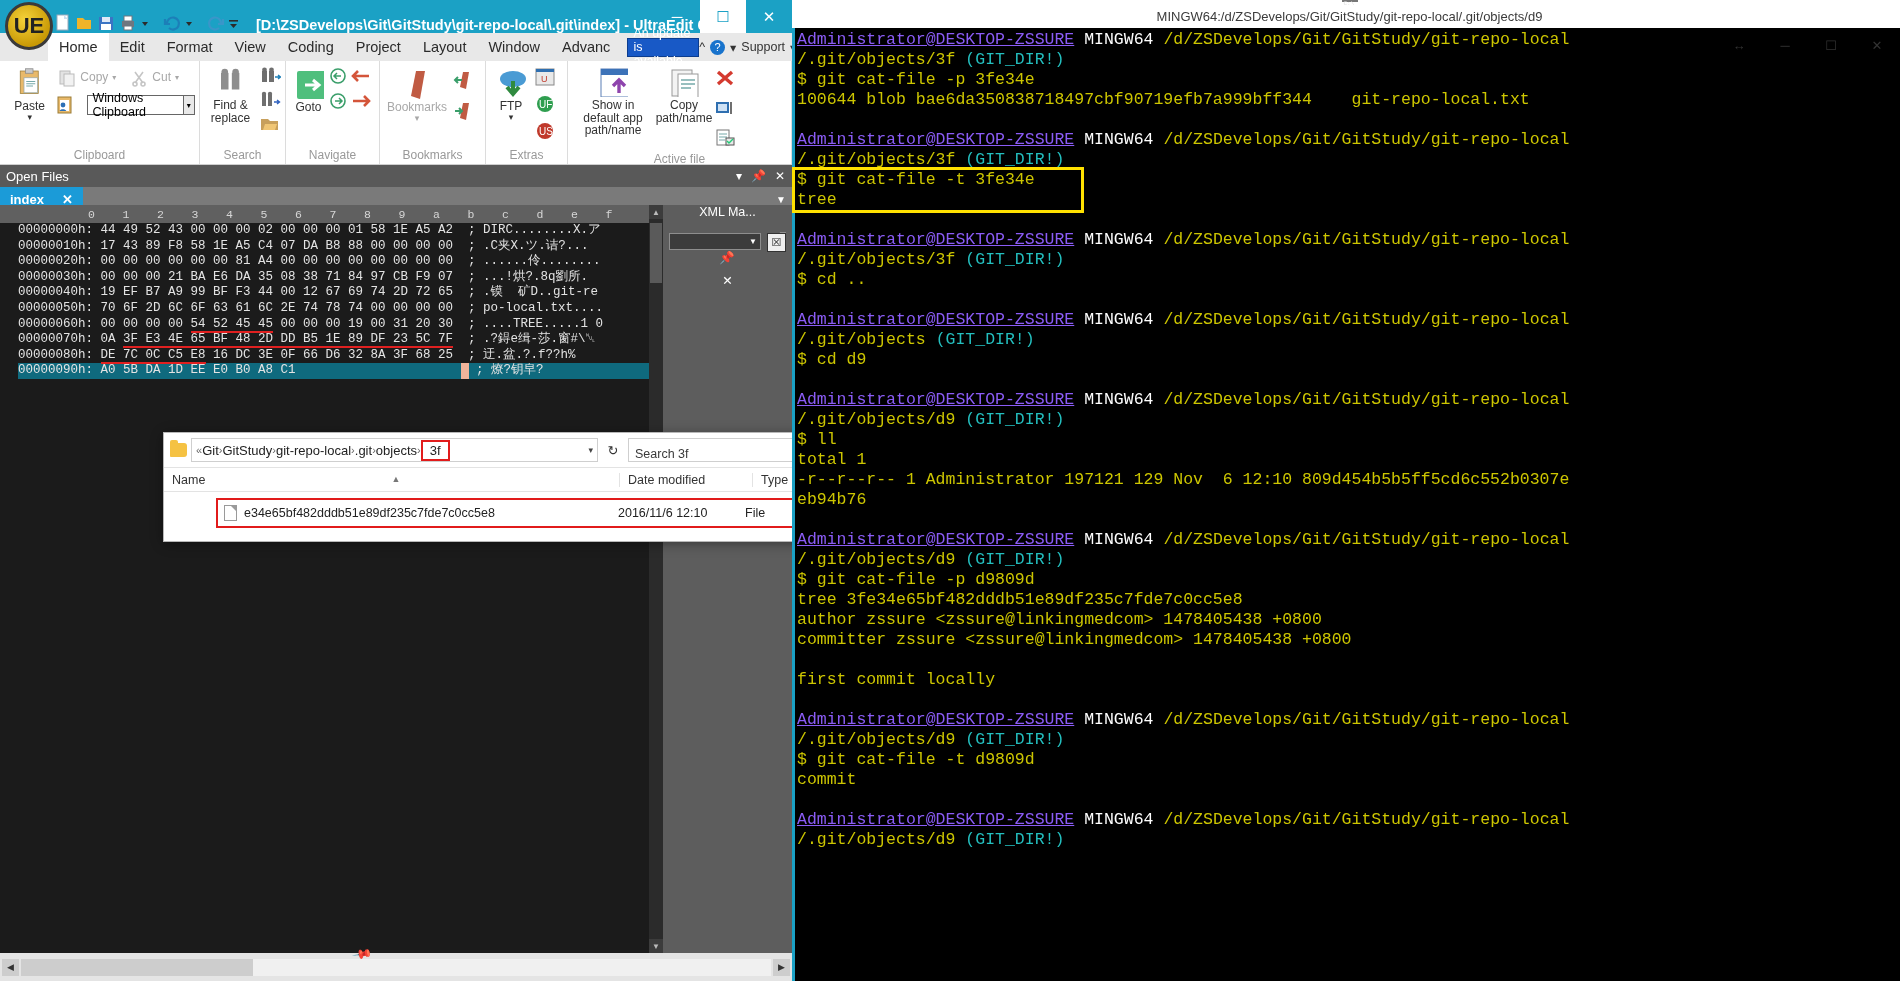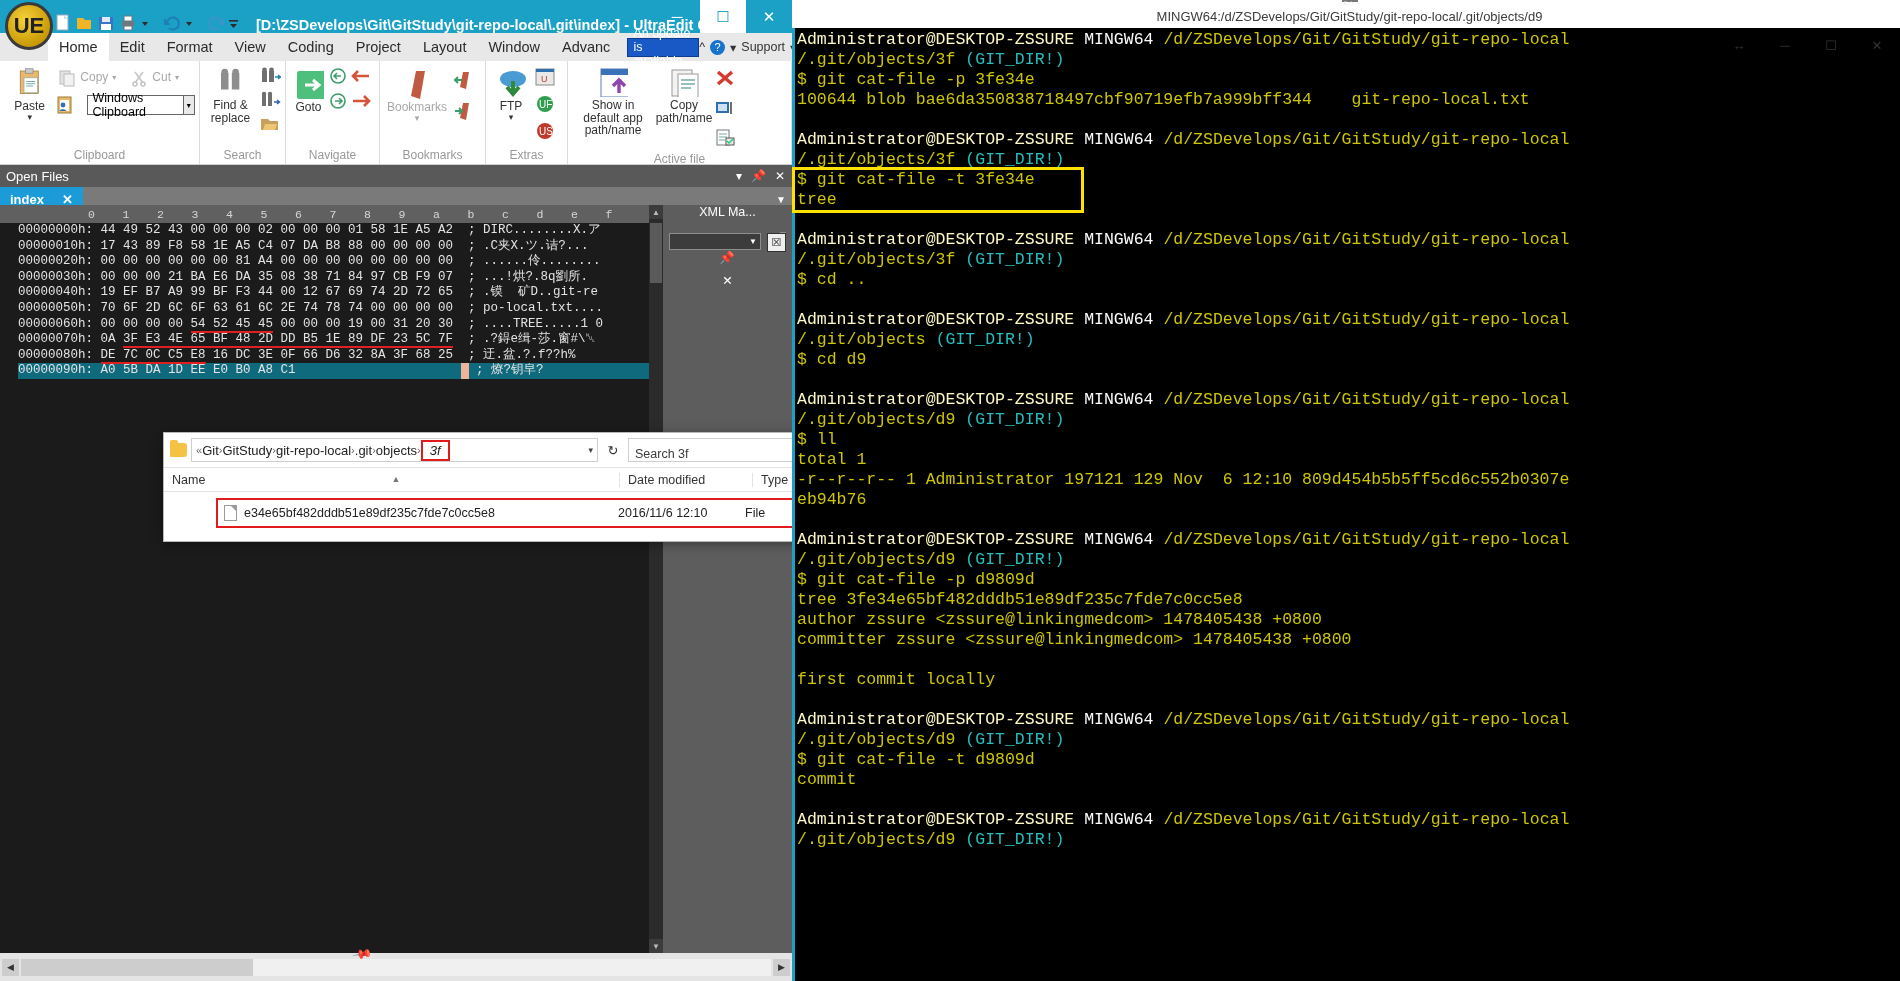--- a/index.html
+++ b/index.html
@@ -73,21 +73,21 @@
   .hbar .thumb { position:absolute; left:0; top:0; height:17px; width:232px; background:#cdcdcd; }
 
   
   .explorer { position:absolute; left:164px; top:433px; width:675px; height:108px; background:#fff;
      box-shadow:0 0 0 1px #b8b8b8, 0 2px 12px rgba(0,0,0,.45); }
   .ex-addr { height:34px; display:flex; align-items:center; gap:4px; padding:0 6px; }
   .folder-ic { width:17px;height:14px;background:#f5c243; border-radius:1px 3px 3px 1px; position:relative;}
   .folder-ic::before{content:"";position:absolute;left:0;top:-3px;width:8px;height:4px;background:#f5c243;border-radius:2px 2px 0 0;}
   .crumb { font-size:13px; color:#222; }
   .crumb-sep { font-size:11px; color:#666; }
-  .crumb.hl { border:2px solid #e11b1b; padding:1px 7px;font-style:italic; }
+  .crumb.hl { border:2px solid #e11b1b; padding:1px 7px; }
   .addr-box { flex:1; display:flex; align-items:center; border:1px solid #cfcfcf; height:24px; padding:0 4px; }
   .addr-caret { margin-left:auto; font-size:9px; color:#444; }
   .refresh { width:22px;height:22px;display:flex;align-items:center;justify-content:center;font-size:13px;color:#333;}
   .search-box { width:205px; height:24px; border:1px solid #cfcfcf; display:flex; align-items:flex-end; padding:0 6px; gap:6px; }
   .search-box span.t { font-size:12.5px; color:#3a3a3a; }
   .srch-ic { margin-left:auto; font-size:12px; color:#444; }
   .ex-cols { height:25px; display:flex; align-items:center; border-top:1px solid #e3e3e3; border-bottom:1px solid #e3e3e3; font-size:12.5px; color:#333; }
   .ex-cols div { padding:0 8px; }
   .col-name { width:455px; position:relative; }
   .col-name .sortarr { position:absolute; left:50%; top:1px; font-size:9px; color:#777;}
@@ -103,21 +103,21 @@
   
   .term { position:absolute; left:792px; top:0; width:1108px; height:981px; background:#000; }
   .term-title { height:28px; background:#fff; display:flex; align-items:center; gap:7px; padding-left:7px;flex-direction:column; }
   .term-ico { width:16px;height:14px;background:#2b2b2b;border:1px solid #777; position:relative;}
   .term-ico::after{content:"C:\\";position:absolute;left:1px;top:-1px;color:#ddd;font-size:6px;font-family:"Liberation Mono",monospace;}
   .term-title-text { font-size:13px; color:#3b3b3b; }
   .tt-btns { margin-left:auto; display:flex; }
   .tt-btn { width:46px;height:28px;display:flex;align-items:center;justify-content:center;font-size:13px;color:#333;}
   .term-body { position:relative; font-family:"Liberation Mono", monospace; font-size:16.5px; line-height:20px;
      padding:2px 0 0 5px; white-space:pre; color:#cdc600; height:953px; overflow:hidden;}
-  .t-user { color:#fef9c3; }
+  .t-user { color:#8b5cf6;text-decoration:underline; }
   .t-host { color:#ffffff; }
   .t-path { color:#cdc600; }
   .t-git  { color:#24bfbf; }
   .t-out  { color:#cdc600; }
   .yellow-box { position:absolute; border:3px solid #ffe100; }
   .term-leftedge { position:absolute; left:0; top:28px; bottom:0; width:3px; background:#1ba1c5; }
 </style>
 </head>
 <body>
 

